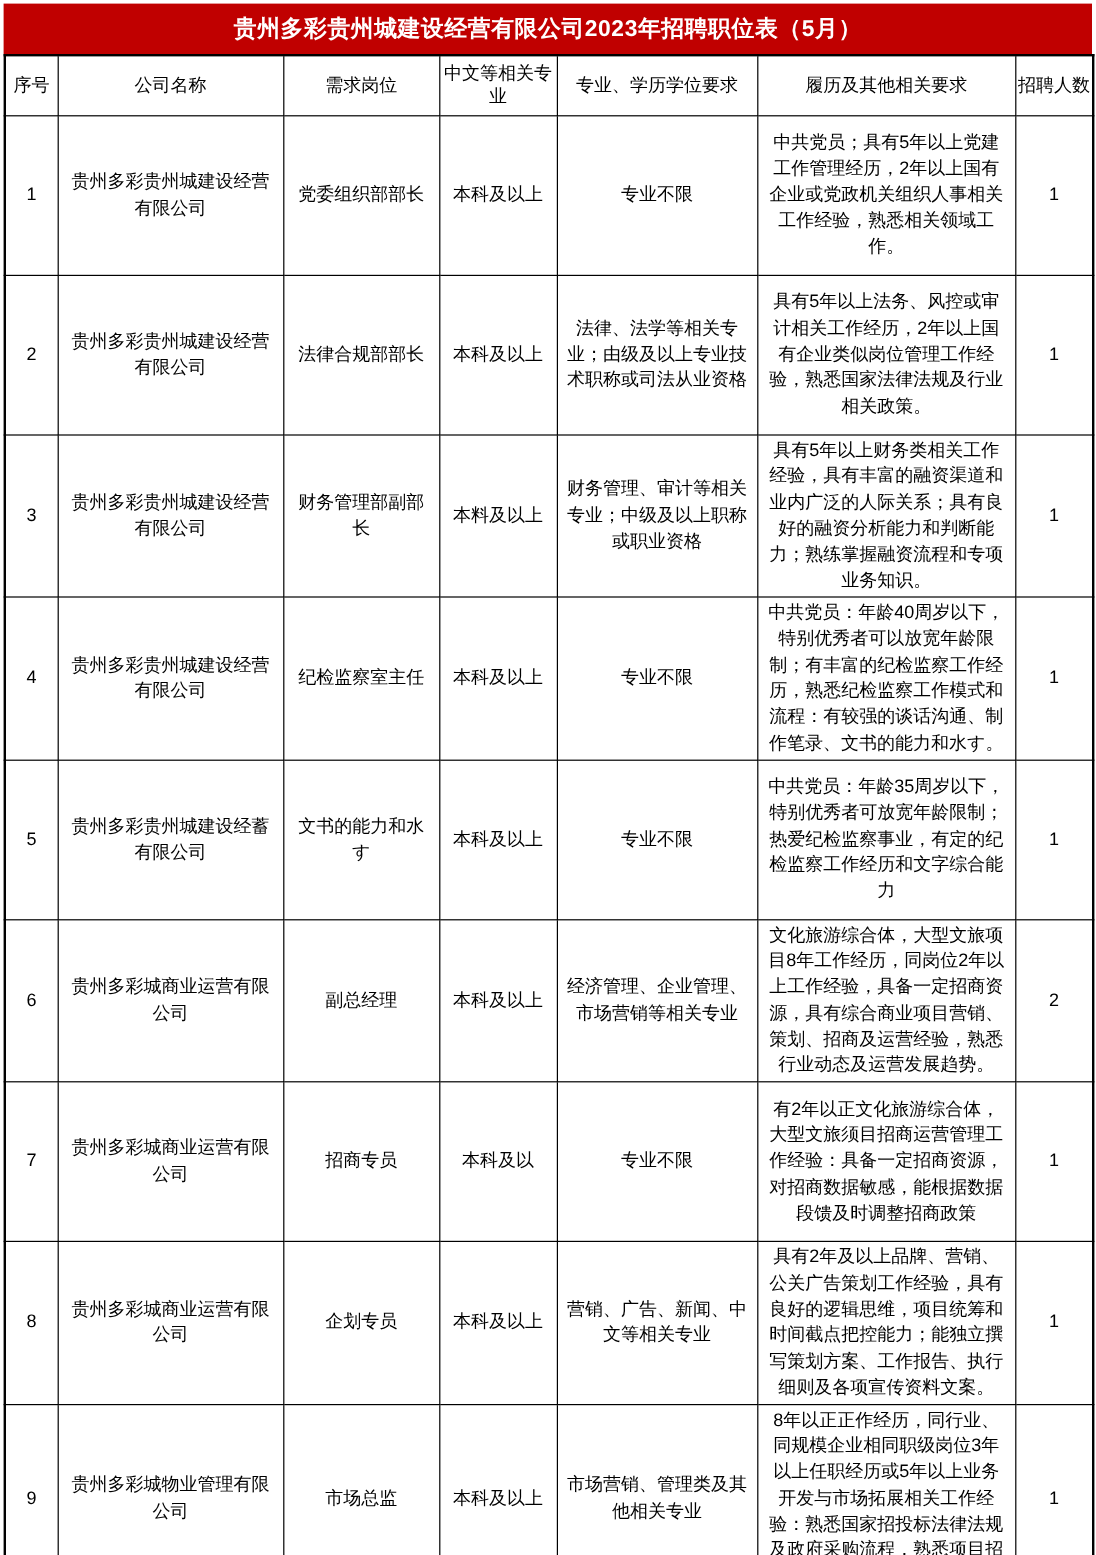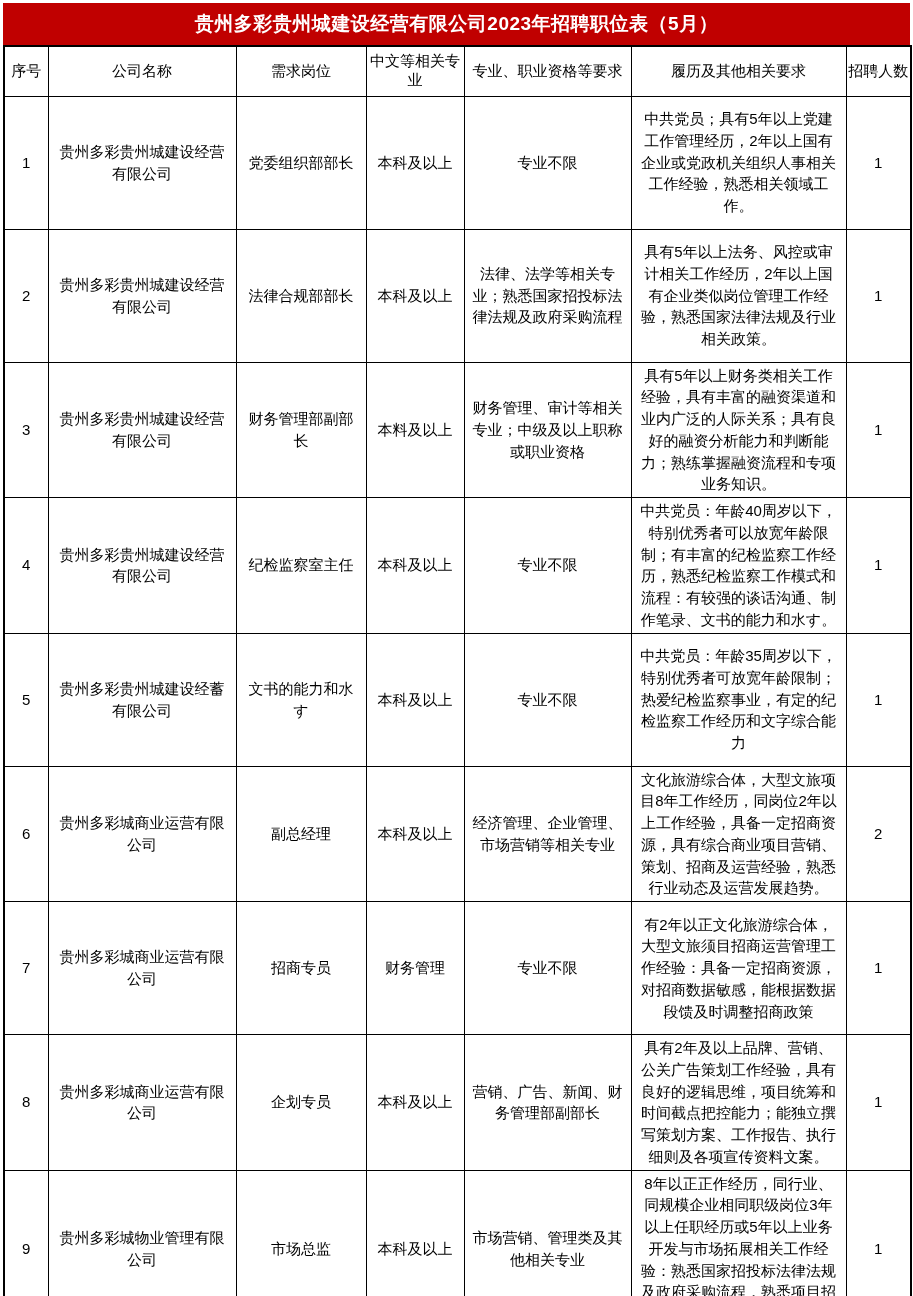--- a/index.html
+++ b/index.html
@@ -79,41 +79,41 @@
       <col class="c-major">
         <col class="c-exp">
         <col class="c-cnt">
     </colgroup>
     <thead>
       <tr>
         <th>序号</th>
         <th>公司名称</th>
         <th>需求岗位</th>
         <th>中文等相关专业</th>
-        <th>专业、职业资格等要求</th>
+        <th>专业、学历学位要求</th>
         <th>履历及其他相关要求</th>
         <th>招聘人数</th>
       </tr>
     </thead>
     <tbody>
       <tr class="datarow">
         <td>1</td>
         <td>贵州多彩贵州城建设经营有限公司</td>
         <td>党委组织部部长</td>
         <td>本科及以上</td>
         <td>专业不限</td>
         <td class="exp">中共党员；具有5年以上党建工作管理经历，2年以上国有企业或党政机关组织人事相关工作经验，熟悉相关领域工作。</td>
         <td>1</td>
       </tr>
       <tr class="datarow">
         <td>2</td>
         <td>贵州多彩贵州城建设经营有限公司</td>
         <td>法律合规部部长</td>
         <td>本科及以上</td>
-        <td>法律、法学等相关专业；熟悉国家招投标法律法规及政府采购流程</td>
+        <td>法律、法学等相关专业；由级及以上专业技术职称或司法从业资格</td>
         <td class="exp">具有5年以上法务、风控或审计相关工作经历，2年以上国有企业类似岗位管理工作经验，熟悉国家法律法规及行业相关政策。</td>
         <td>1</td>
       </tr>
       <tr class="datarow">
         <td>3</td>
         <td>贵州多彩贵州城建设经营有限公司</td>
         <td>财务管理部副部长</td>
         <td>本料及以上</td>
         <td>财务管理、审计等相关专业；中级及以上职称或职业资格</td>
         <td class="exp">具有5年以上财务类相关工作经验，具有丰富的融资渠道和业内广泛的人际关系；具有良好的融资分析能力和判断能力；熟练掌握融资流程和专项业务知识。</td>
@@ -143,31 +143,31 @@
         <td>副总经理</td>
         <td>本科及以上</td>
         <td>经济管理、企业管理、市场营销等相关专业</td>
         <td class="exp">文化旅游综合体，大型文旅项目8年工作经历，同岗位2年以上工作经验，具备一定招商资源，具有综合商业项目营销、策划、招商及运营经验，熟悉行业动态及运营发展趋势。</td>
         <td>2</td>
       </tr>
       <tr class="datarow">
         <td>7</td>
         <td>贵州多彩城商业运营有限公司</td>
         <td>招商专员</td>
-        <td>财务管理</td>
+        <td>本科及以</td>
         <td>专业不限</td>
         <td class="exp">有2年以正文化旅游综合体，大型文旅须目招商运营管理工作经验：具备一定招商资源，对招商数据敏感，能根据数据段馈及时调整招商政策</td>
         <td>1</td>
       </tr>
       <tr class="datarow">
         <td>8</td>
         <td>贵州多彩城商业运营有限公司</td>
         <td>企划专员</td>
         <td>本科及以上</td>
-        <td>营销、广告、新闻、财务管理部副部长</td>
+        <td>营销、广告、新闻、中文等相关专业</td>
         <td class="exp">具有2年及以上品牌、营销、公关广告策划工作经验，具有良好的逻辑思维，项目统筹和时间截点把控能力；能独立撰写策划方案、工作报告、执行细则及各项宣传资料文案。</td>
         <td>1</td>
       </tr>
       <tr class="datarow">
         <td>9</td>
         <td>贵州多彩城物业管理有限公司</td>
         <td>市场总监</td>
         <td>本科及以上</td>
         <td>市场营销、管理类及其他相关专业</td>
         <td class="exp">8年以正正作经历，同行业、同规模企业相同职级岗位3年以上任职经历或5年以上业务开发与市场拓展相关工作经验：熟悉国家招投标法律法规及政府采购流程，熟悉项目招投标工作流程。</td>

